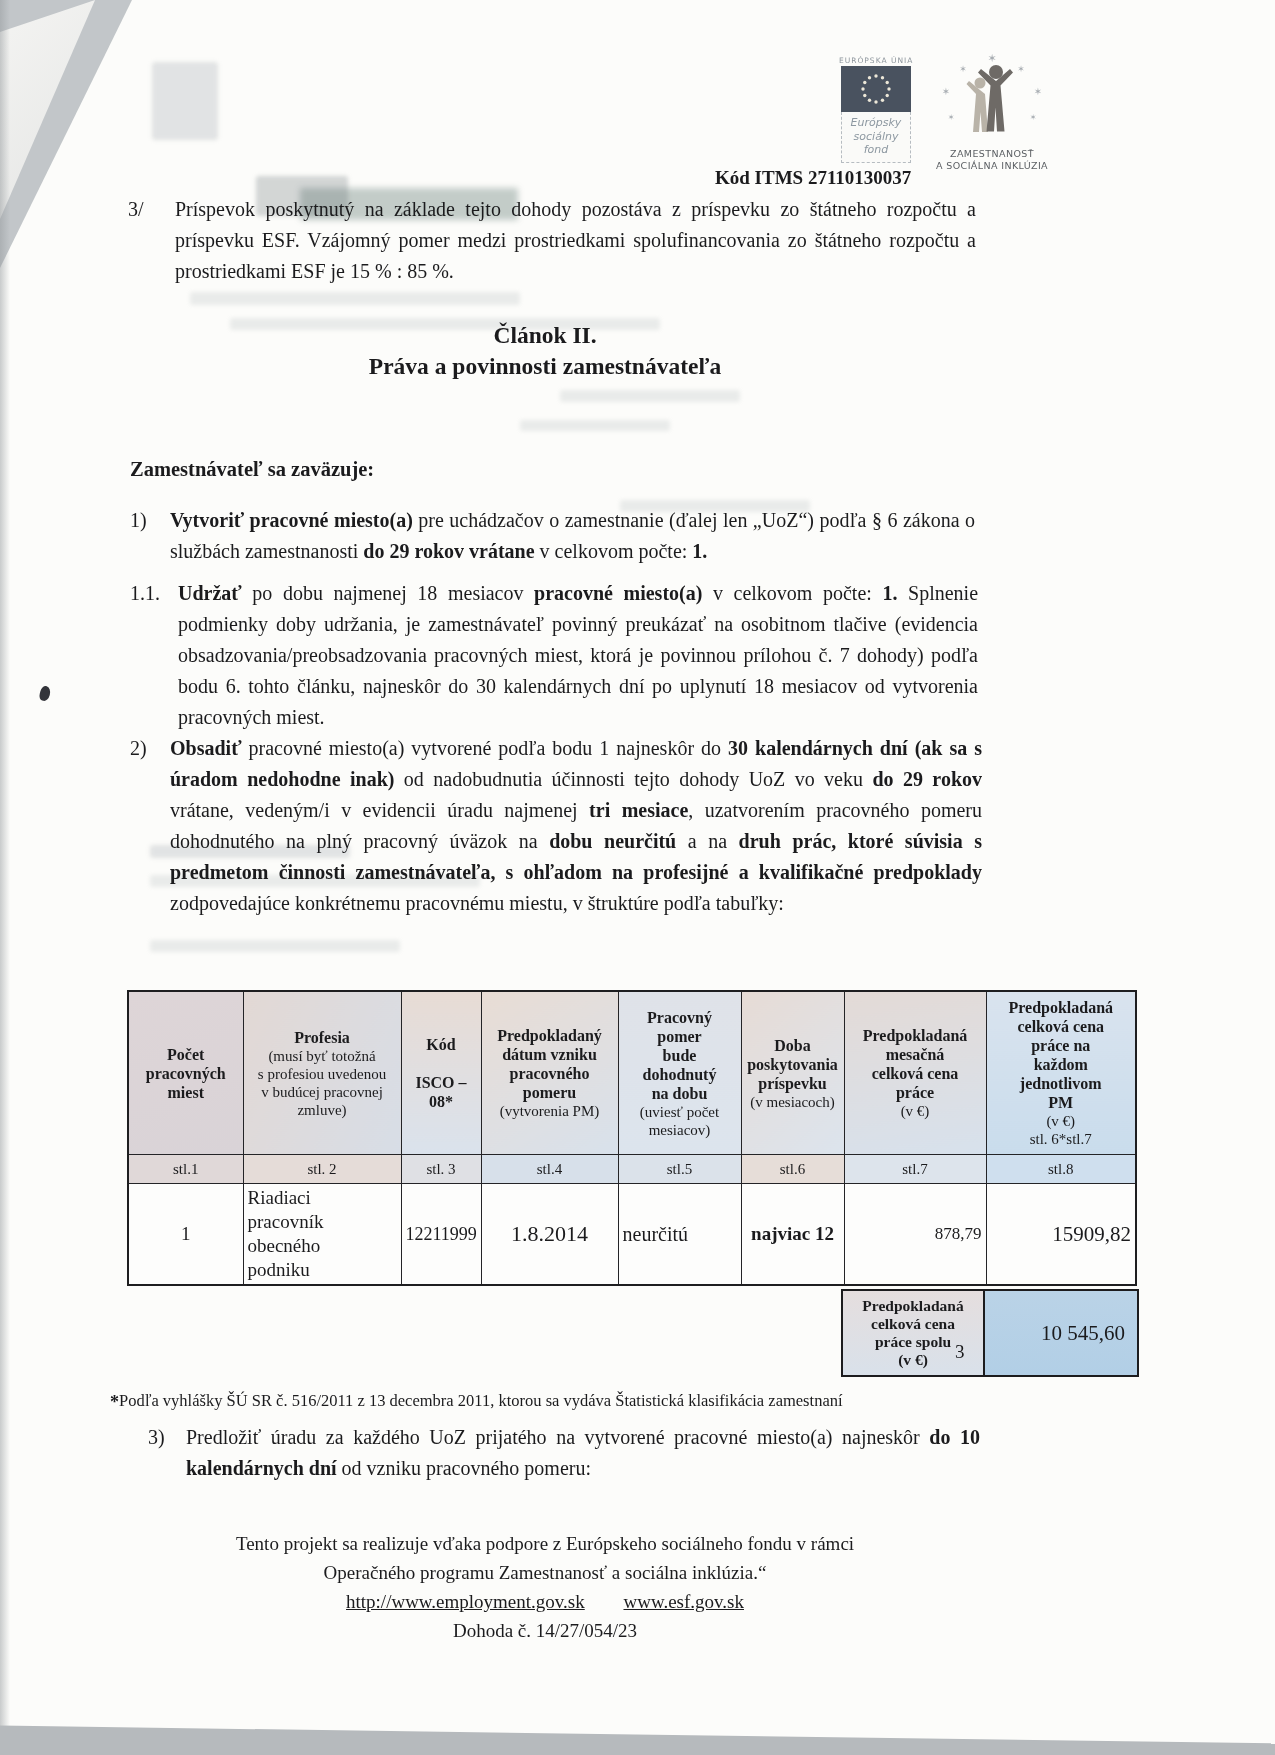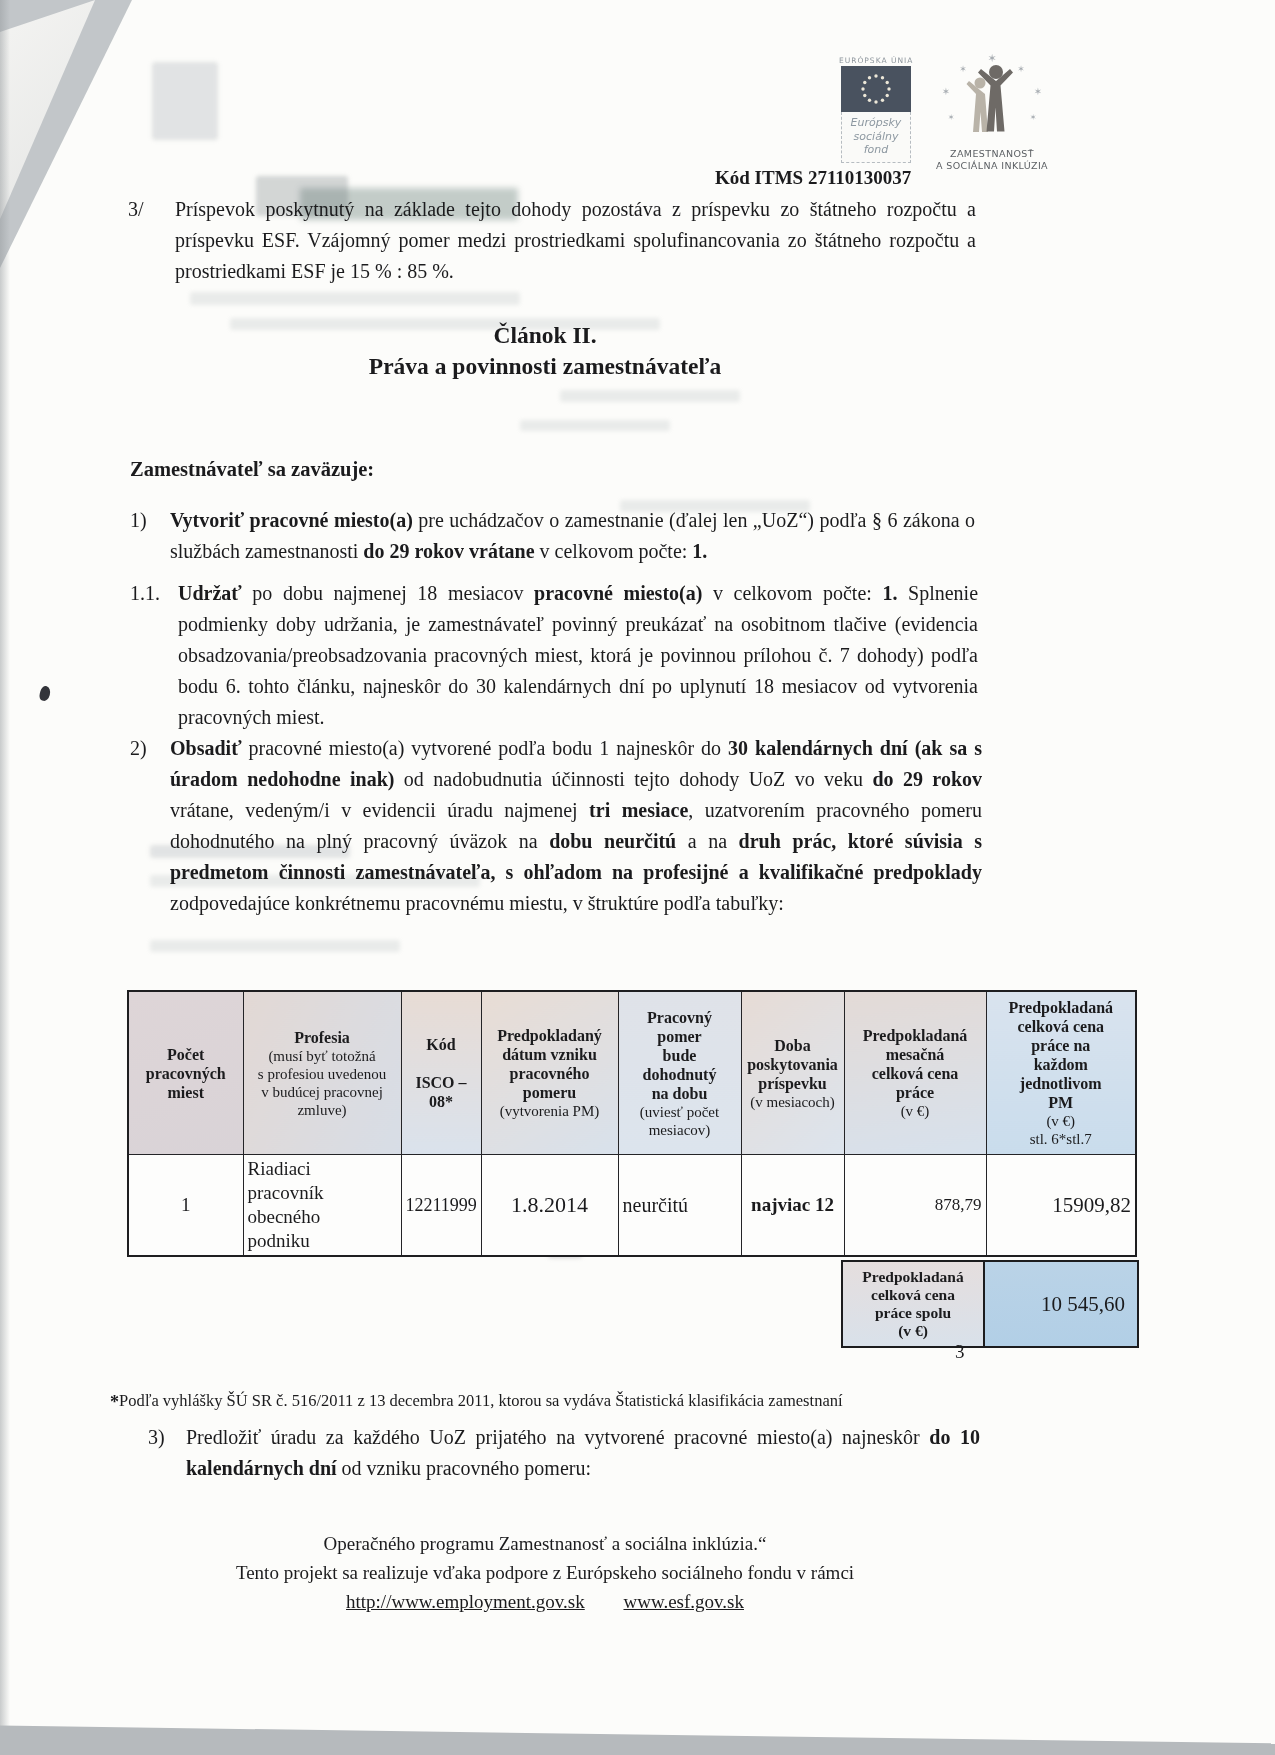--- a/index.html
+++ b/index.html
@@ -257,20 +257,30 @@
 celková cena
 práce na
 každom
 jednotlivom
 PM</div>
           <div class="hnote">(v €)
 stl. 6*stl.7</div>
         </td>
       </tr>
       <tr>
+        <td class="stlcell s1">stl.1</td>
+        <td class="stlcell s2">stl. 2</td>
+        <td class="stlcell s3">stl. 3</td>
+        <td class="stlcell s4">stl.4</td>
+        <td class="stlcell s5">stl.5</td>
+        <td class="stlcell s6">stl.6</td>
+        <td class="stlcell s7">stl.7</td>
+        <td class="stlcell s8">stl.8</td>
+      </tr>
+      <tr>
         <td class="dcell c-center">1</td>
         <td class="dcell c-left" style="white-space:pre-line;line-height:24px;">Riadiaci
 pracovník
 obecného
 podniku</td>
         <td class="dcell c-center" style="font-size:18px;">12211999</td>
         <td class="dcell c-center" style="font-size:22px;">1.8.2014</td>
         <td class="dcell c-left" style="font-size:20px;">neurčitú</td>
         <td class="dcell c-center bold">najviac 12</td>
         <td class="dcell c-right" style="font-size:17px;">878,79</td>
@@ -292,21 +302,22 @@
   </div>
 
   <div class="para" style="left:148px;top:1422px;width:832px;">
     <div class="marker" style="width:38px;">3)</div>
     <div class="ptext" style="width:794px;"><span>Predložiť úradu za každého UoZ prijatého na vytvorené pracovné miesto(a) najneskôr </span><b>do 10 kalendárnych dní</b><span> od vzniku pracovného pomeru:</span></div>
   </div>
 
   <div class="pagenum">3</div>
 
   <div class="footer">
+    <div>Tento projekt sa realizuje vďaka podpore z Európskeho sociálneho fondu v rámci</div>
     <div>Operačného programu Zamestnanosť a sociálna inklúzia.“</div>
-    <div>Tento projekt sa realizuje vďaka podpore z Európskeho sociálneho fondu v rámci</div>
     <div>
       <span class="link">http://www.employment.gov.sk</span>
       <span class="link">www.esf.gov.sk</span>
     </div>
+    <div>Dohoda č. 14/27/054/23</div>
   </div>
 
 </div>
 
 </body></html>

